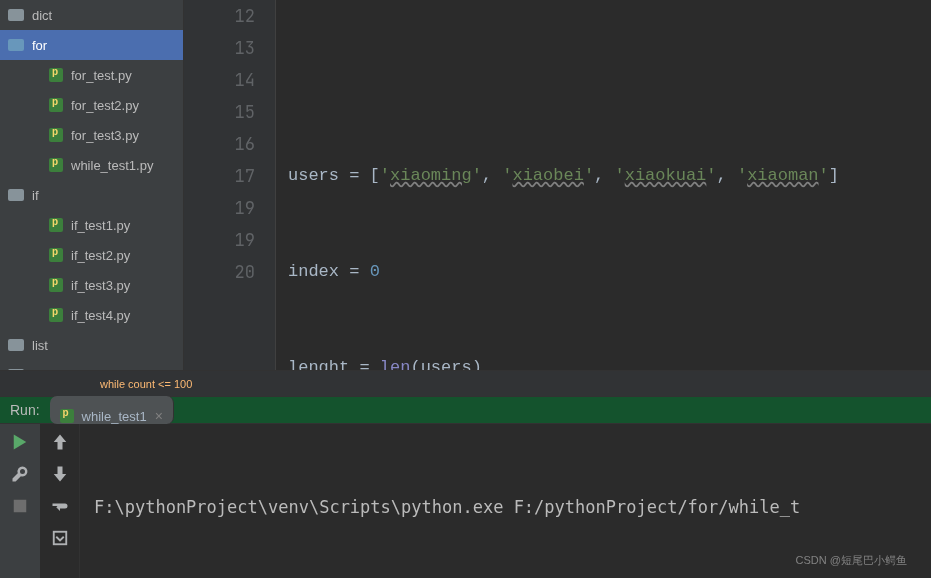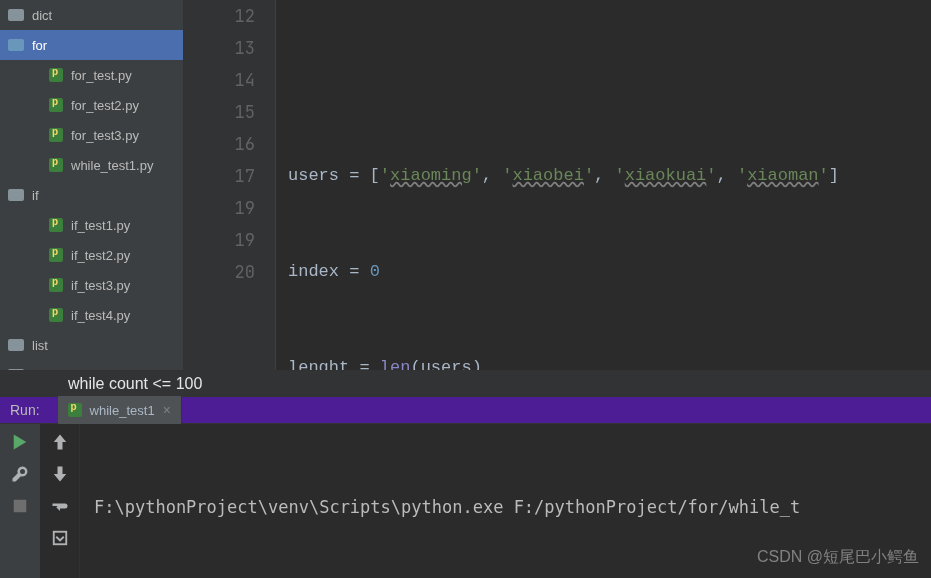--- a/index.html
+++ b/index.html
@@ -56,36 +56,36 @@
 .code .line { height: 32px; font-family: Liberation Mono, monospace; }
 .fn { color: #8888c6; }
 .num { color: #6897bb; }
 .str { color: #6a8759; }
 .str-u { text-decoration: underline wavy #808080; }
 .typo { text-decoration: underline wavy #6a8759; }
 .id { color: #a9b7c6; }
 .op { color: #a9b7c6; }
 .breadcrumb {
   height: 26px; line-height: 26px;
-  padding-left: 68px; color: #e5e5e5;
-  background: #313335; font-size: 16px;
+  padding-left: 100px; color: #fdba74;
+  background: #313335; font-size: 11px;
   border-top: 1px solid #323232;
 }
 .run-panel { display: flex; height: 210px; flex-direction: column; }
 .run-header {
   height: 28px; display: flex; align-items: center;
-  background: #4c1d95; border-top: 1px solid #323232;
+  background: #14532d; border-top: 1px solid #323232;
   border-bottom: 1px solid #323232;
-  gap: 8px;
 }
 .run-label { padding: 0 10px; color: #bbbbbb; font-size: 14px; }
 .run-tab {
-  display: flex; align-items: center; height: 28px;
+  display: flex; align-items: flex-end; height: 28px;
   padding: 0 10px; background: #4e5254;
   border-right: 1px solid #323232;
+  border-radius: 7px;
 }
 .run-tab .py-icon { margin-right: 6px; }
 .run-tab .close { margin-left: 8px; color: #808080; font-size: 14px; }
 .run-body { flex: 1; display: flex; background: #2b2b2b; }
 .run-toolbar {
   width: 40px; background: #3c3f41;
   display: flex; flex-direction: column; align-items: center;
   padding-top: 8px; gap: 12px;
 }
 .tb-icon { width: 20px; height: 20px; color: #afb1b3; cursor: pointer; }
@@ -95,22 +95,22 @@
   padding-top: 8px; gap: 12px;
   border-right: 1px solid #323232;
 }
 .console {
   flex: 1; padding: 8px 14px;
   font-family: Consolas, monospace;
   font-size: 17px; line-height: 30px;
   color: #bbbbbb; white-space: pre; overflow: hidden;
 }
 .watermark {
-  position: absolute; right: 12px; bottom: 10px;
-  color: rgba(200,200,200,0.55); font-size: 16px;
+  position: absolute; right: 24px; bottom: 10px;
+  color: rgba(200,200,200,0.55); font-size: 11px;
 }
 svg { display: block; }
 </style>
 </head>
 <body>
 
 <div class="main">
   <div class="sidebar">
     <div class="tree-item folder">
         <span class="folder-icon"></span>

